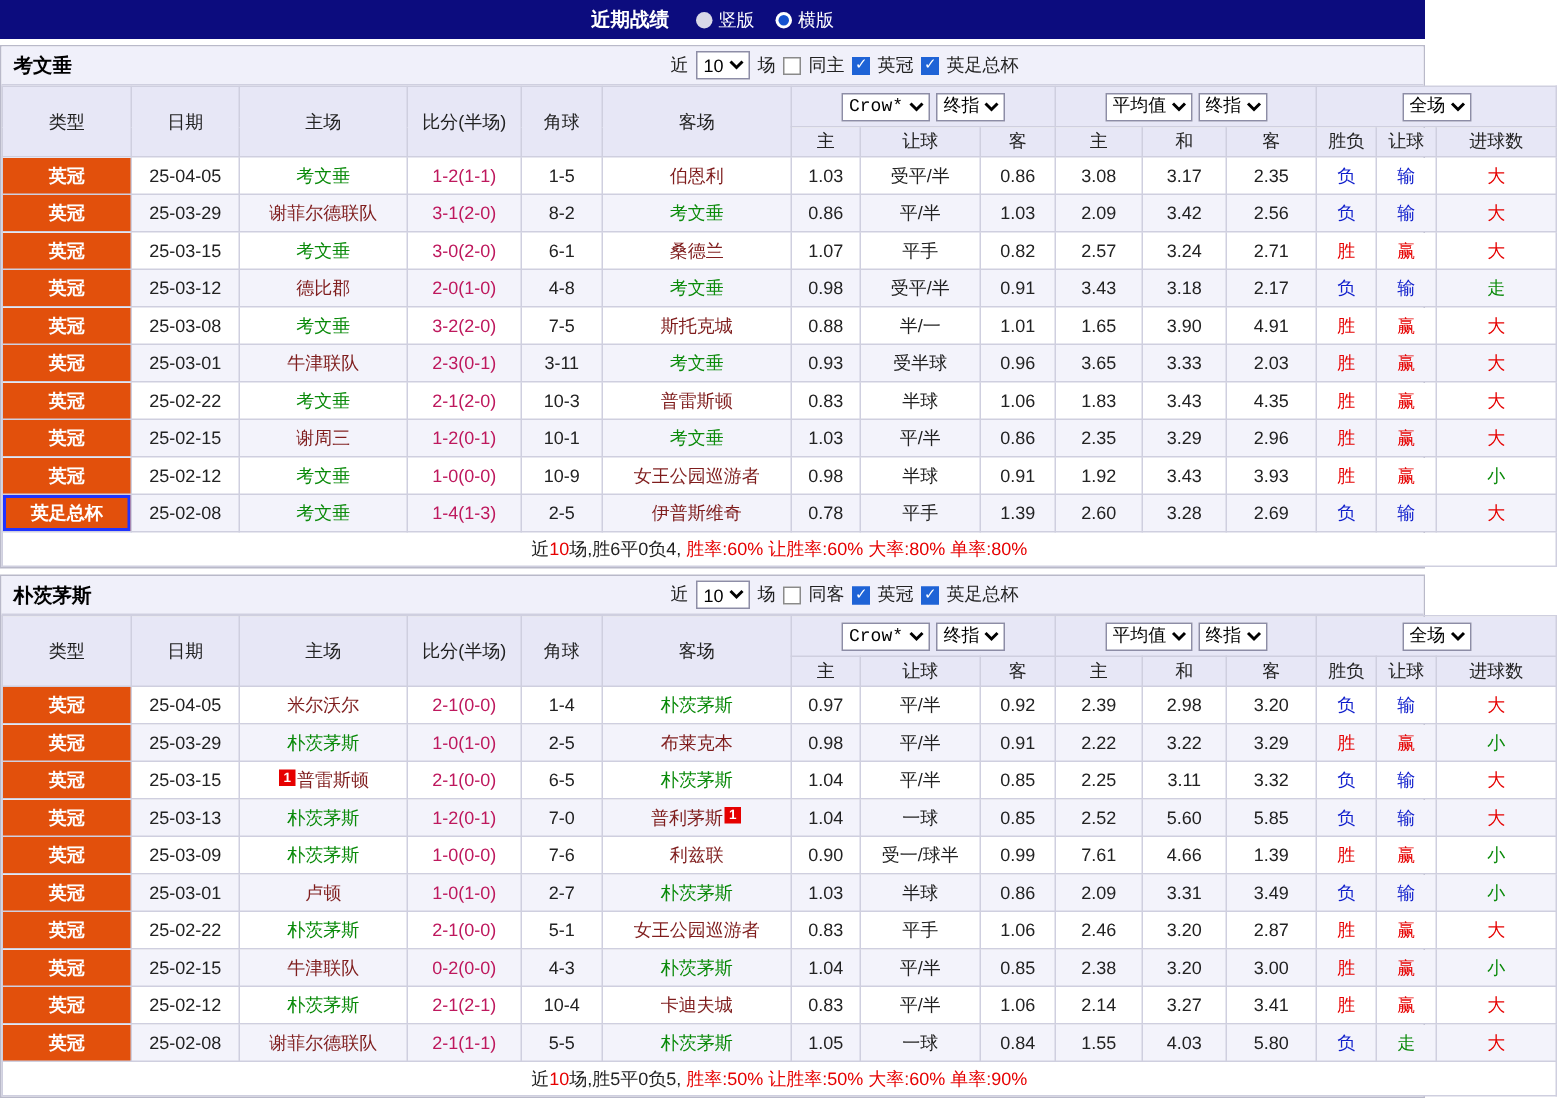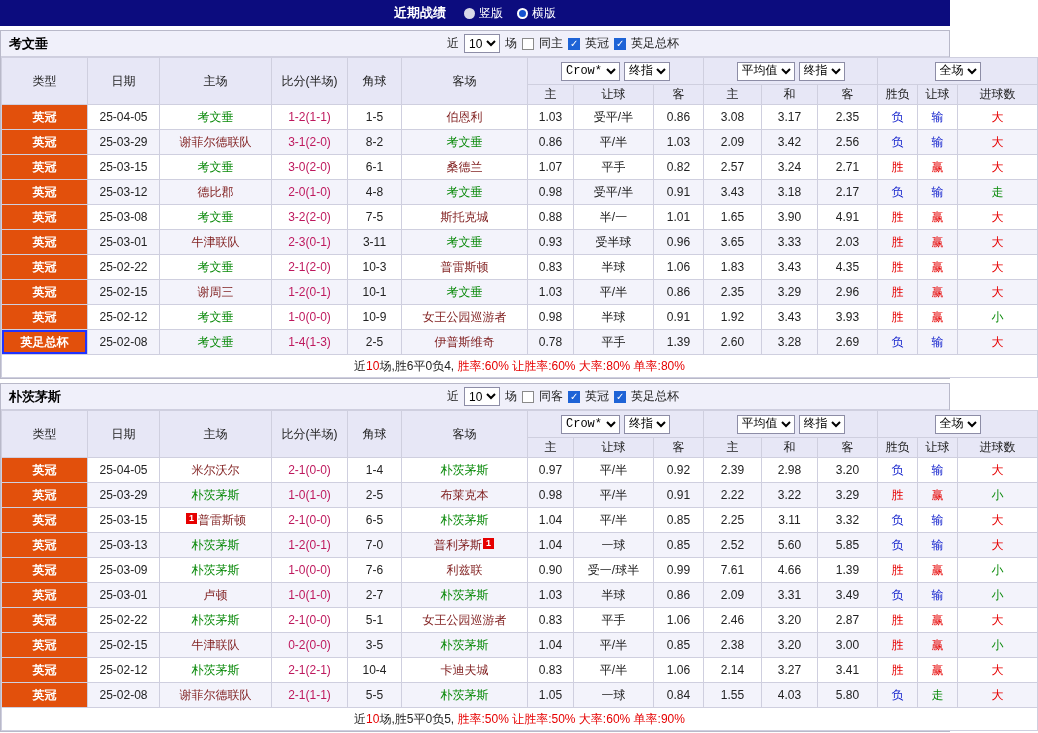--- a/index.html
+++ b/index.html
@@ -547,21 +547,21 @@
               <td>2.87</td>
               <td class="c-red">胜</td>
               <td class="c-red">赢</td>
               <td class="c-red">大</td>
             </tr>
             <tr class="alt">
               <td class="league">英冠</td>
               <td>25-02-15</td>
               <td><span class="team">牛津联队</span></td>
               <td class="score">0-2(0-0)</td>
-              <td>3-5</td>
+              <td>4-3</td>
               <td><span class="team focus">朴茨茅斯</span></td>
               <td>1.04</td>
               <td>平/半</td>
               <td>0.85</td>
               <td>2.38</td>
               <td>3.20</td>
               <td>3.00</td>
               <td class="c-red">胜</td>
               <td class="c-red">赢</td>
               <td class="c-green">小</td>

